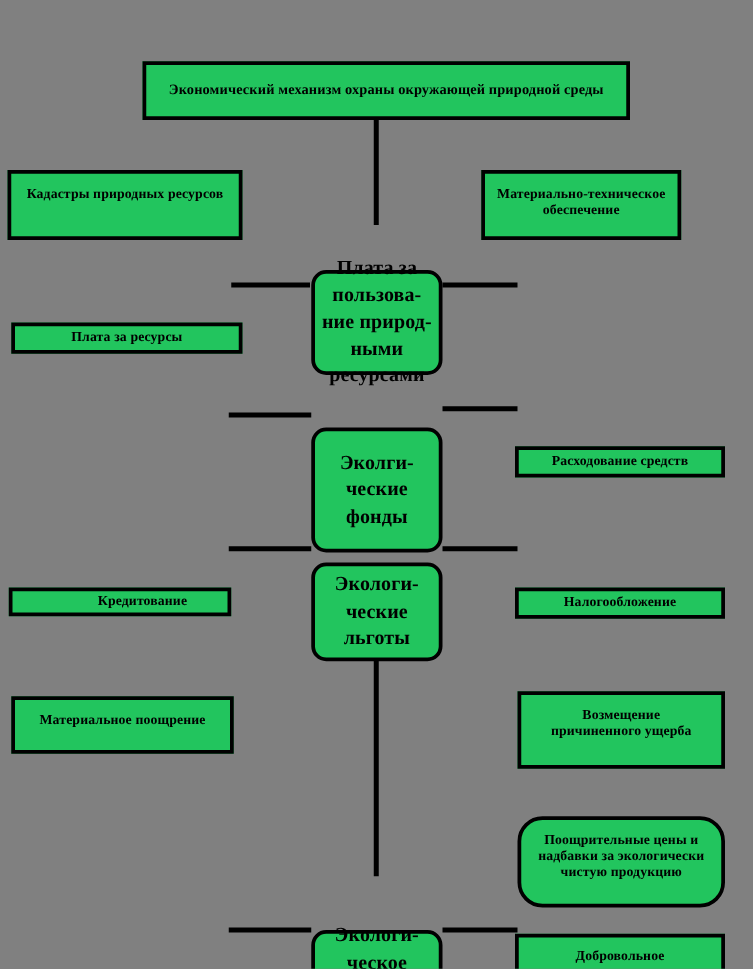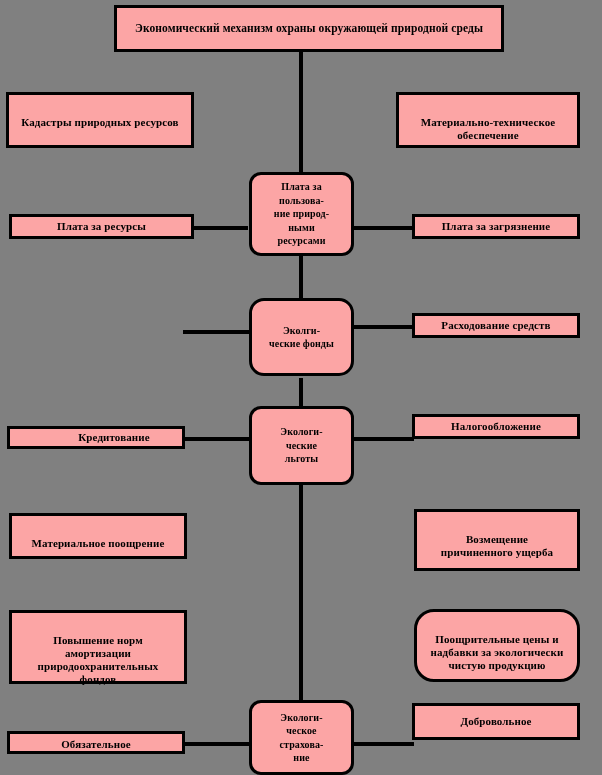--- a/index.html
+++ b/index.html
@@ -25,53 +25,54 @@
     background: #000000;
     z-index: 1;
   }
   .line-v { width: 4px; }
   .line-h { height: 4px; }
 
   
   .box {
     position: absolute;
     box-sizing: border-box;
-    background: #fca5a5;
+    background: #22c55e;
     border: 3px solid #000000;
     z-index: 3;
     display: flex;
     align-items: center;
     justify-content: center;
     text-align: center;
     color: #000000;
     font-weight: bold;
     line-height: 1.18;
     letter-spacing: 0.1px;
+    margin-top: 44px;
   }
   .box .label {
     display: block;
     width: 100%;
     padding: 0 4px;
     box-sizing: border-box;
     white-space: pre-line;
   }
 
   
   .wing {
     font-size: 11px;
   }
   .wing.tall {
     align-items: flex-start;
-    padding-top: 21px;
+    padding-top: 10px;
   }
 
   
   .node {
     border-radius: 12px;
-    font-size: 10px;
+    font-size: 16px;
     line-height: 1.35;
     text-align: center;
   }
 
   
   .header-box {
     font-size: 11.5px;
     line-height: 1.3;
   }
 </style>
@@ -98,79 +99,70 @@
   <div class="line line-h" style="left:354px; top:742px; width:60px;"></div>
 
   <div class="box header-box" style="left:114px; top:5px; width:390px; height:47px;">
     <span class="label">Экономический механизм охраны окружающей природной среды</span>
   </div>
 
   <div class="box wing tall" style="left:6px; top:92px; width:188px; height:56px;">
     <span class="label">Кадастры природных ресурсов</span>
   </div>
 
-  <div class="box wing tall" style="left:396px; top:92px; width:184px; height:56px;justify-content:center;">
+  <div class="box wing tall" style="left:385px; top:92px; width:160px; height:56px;justify-content:center;">
     <span class="label">Материально-техническое обеспечение</span>
   </div>
 
   <div class="box node" style="left:249px; top:172px; width:105px; height:84px;">
     <span class="label">Плата за
 пользова-
 ние природ-
 ными
 ресурсами</span>
   </div>
 
   <div class="box wing" style="left:9px; top:214px; width:185px; height:25px;">
     <span class="label">Плата за ресурсы</span>
   </div>
 
-  <div class="box wing" style="left:412px; top:214px; width:168px; height:25px;">
-    <span class="label">Плата за загрязнение</span>
-  </div>
 
-  <div class="box node" style="left:249px; top:298px; width:105px; height:78px;border-radius:15px;">
+  <div class="box node" style="left:249px; top:298px; width:105px; height:100px;">
     <span class="label">Эколги-
 ческие фонды</span>
   </div>
 
 
   <div class="box wing" style="left:412px; top:313px; width:168px; height:25px;">
     <span class="label">Расходование  средств</span>
   </div>
 
   <div class="box node" style="left:249px; top:406px; width:105px; height:79px;">
     <span class="label">Экологи-
 ческие
 льготы</span>
   </div>
 
   <div class="box wing" style="left:7px; top:426px; width:178px; height:23px;padding-left:36px;">
     <span class="label">Кредитование</span>
   </div>
 
-  <div class="box wing" style="left:412px; top:414px; width:168px; height:25px;">
+  <div class="box wing" style="left:412px; top:426px; width:168px; height:25px;">
     <span class="label">Налогообложение</span>
   </div>
 
   <div class="box wing tall" style="left:9px; top:513px; width:178px; height:46px;">
     <span class="label">Материальное поощрение</span>
   </div>
 
   <div class="box wing tall" style="left:414px; top:509px; width:166px; height:62px;text-align:center;">
     <span class="label">Возмещение
 причиненного ущерба</span>
   </div>
 
-  <div class="box wing tall" style="left:9px; top:610px; width:178px; height:74px;">
-    <span class="label">Повышение норм
-амортизации
-природоохранительных
-фондов</span>
-  </div>
 
   <div class="box wing tall" style="left:414px; top:609px; width:166px; height:73px;border-radius:20px;">
     <span class="label">Поощрительные цены и
 надбавки за экологически
 чистую продукцию</span>
   </div>
 
   <div class="box node" style="left:249px; top:700px; width:105px; height:75px;">
     <span class="label">Экологи-
 ческое

